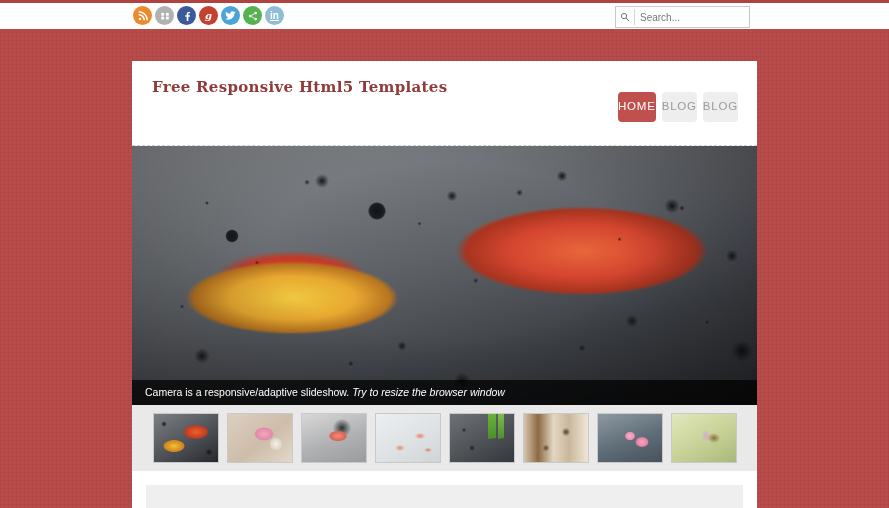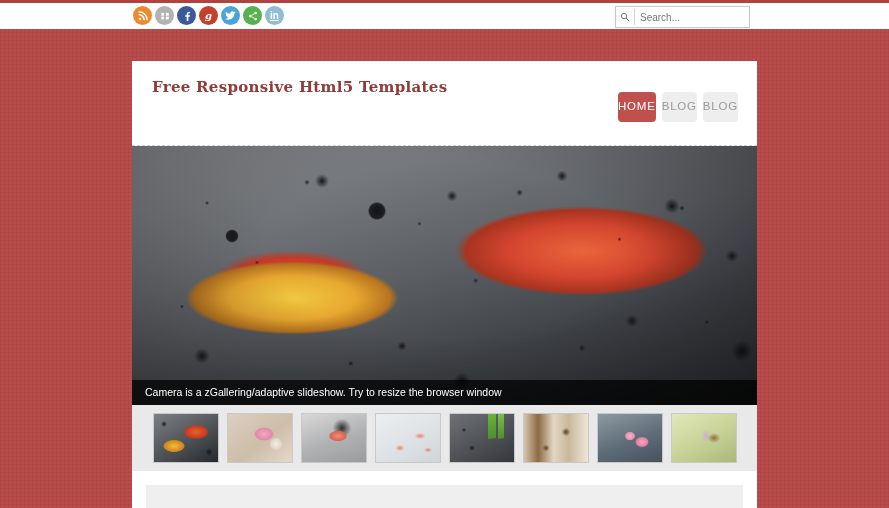--- a/index.html
+++ b/index.html
@@ -217,21 +217,21 @@
     left: 0;
     bottom: 0;
     width: 100%;
     background: rgba(0,0,0,0.72);
     color: #ffffff;
     font-size: 10.5px;
     padding: 6px 0 6px 13px;
     box-sizing: border-box;
     line-height: 1.25;
   }
-  .slide-caption .cap-italic { }
+  .slide-caption .cap-italic { font-style: italic; }
 
   
   .thumbs {
     background: #e9e9e9;
     padding: 8px 0;
     display: flex;
     justify-content: center;
     gap: 8px;
   }
   .thumb {
@@ -368,21 +368,21 @@
       <div class="nav-item">BLOG</div>
       <div class="nav-item">BLOG</div>
     </div>
   </div>
 
   <div class="slideshow">
     <div class="hero-photo"></div>
     <div class="hero-grain"></div>
     <div class="hero-vignette"></div>
     <div class="slide-caption">
-      <span>Camera is a zGallering/adaptive slideshow. </span><span class="cap-italic">Try to resize the browser window</span>
+      <span>Camera is a responsive/adaptive slideshow. </span><span class="cap-italic">Try to resize the browser window</span>
     </div>
   </div>
 
   <div class="thumbs">
     <div class="thumb t1"></div>
     <div class="thumb t2"></div>
     <div class="thumb t3"></div>
     <div class="thumb t4"></div>
     <div class="thumb t5"></div>
     <div class="thumb t6"></div>

